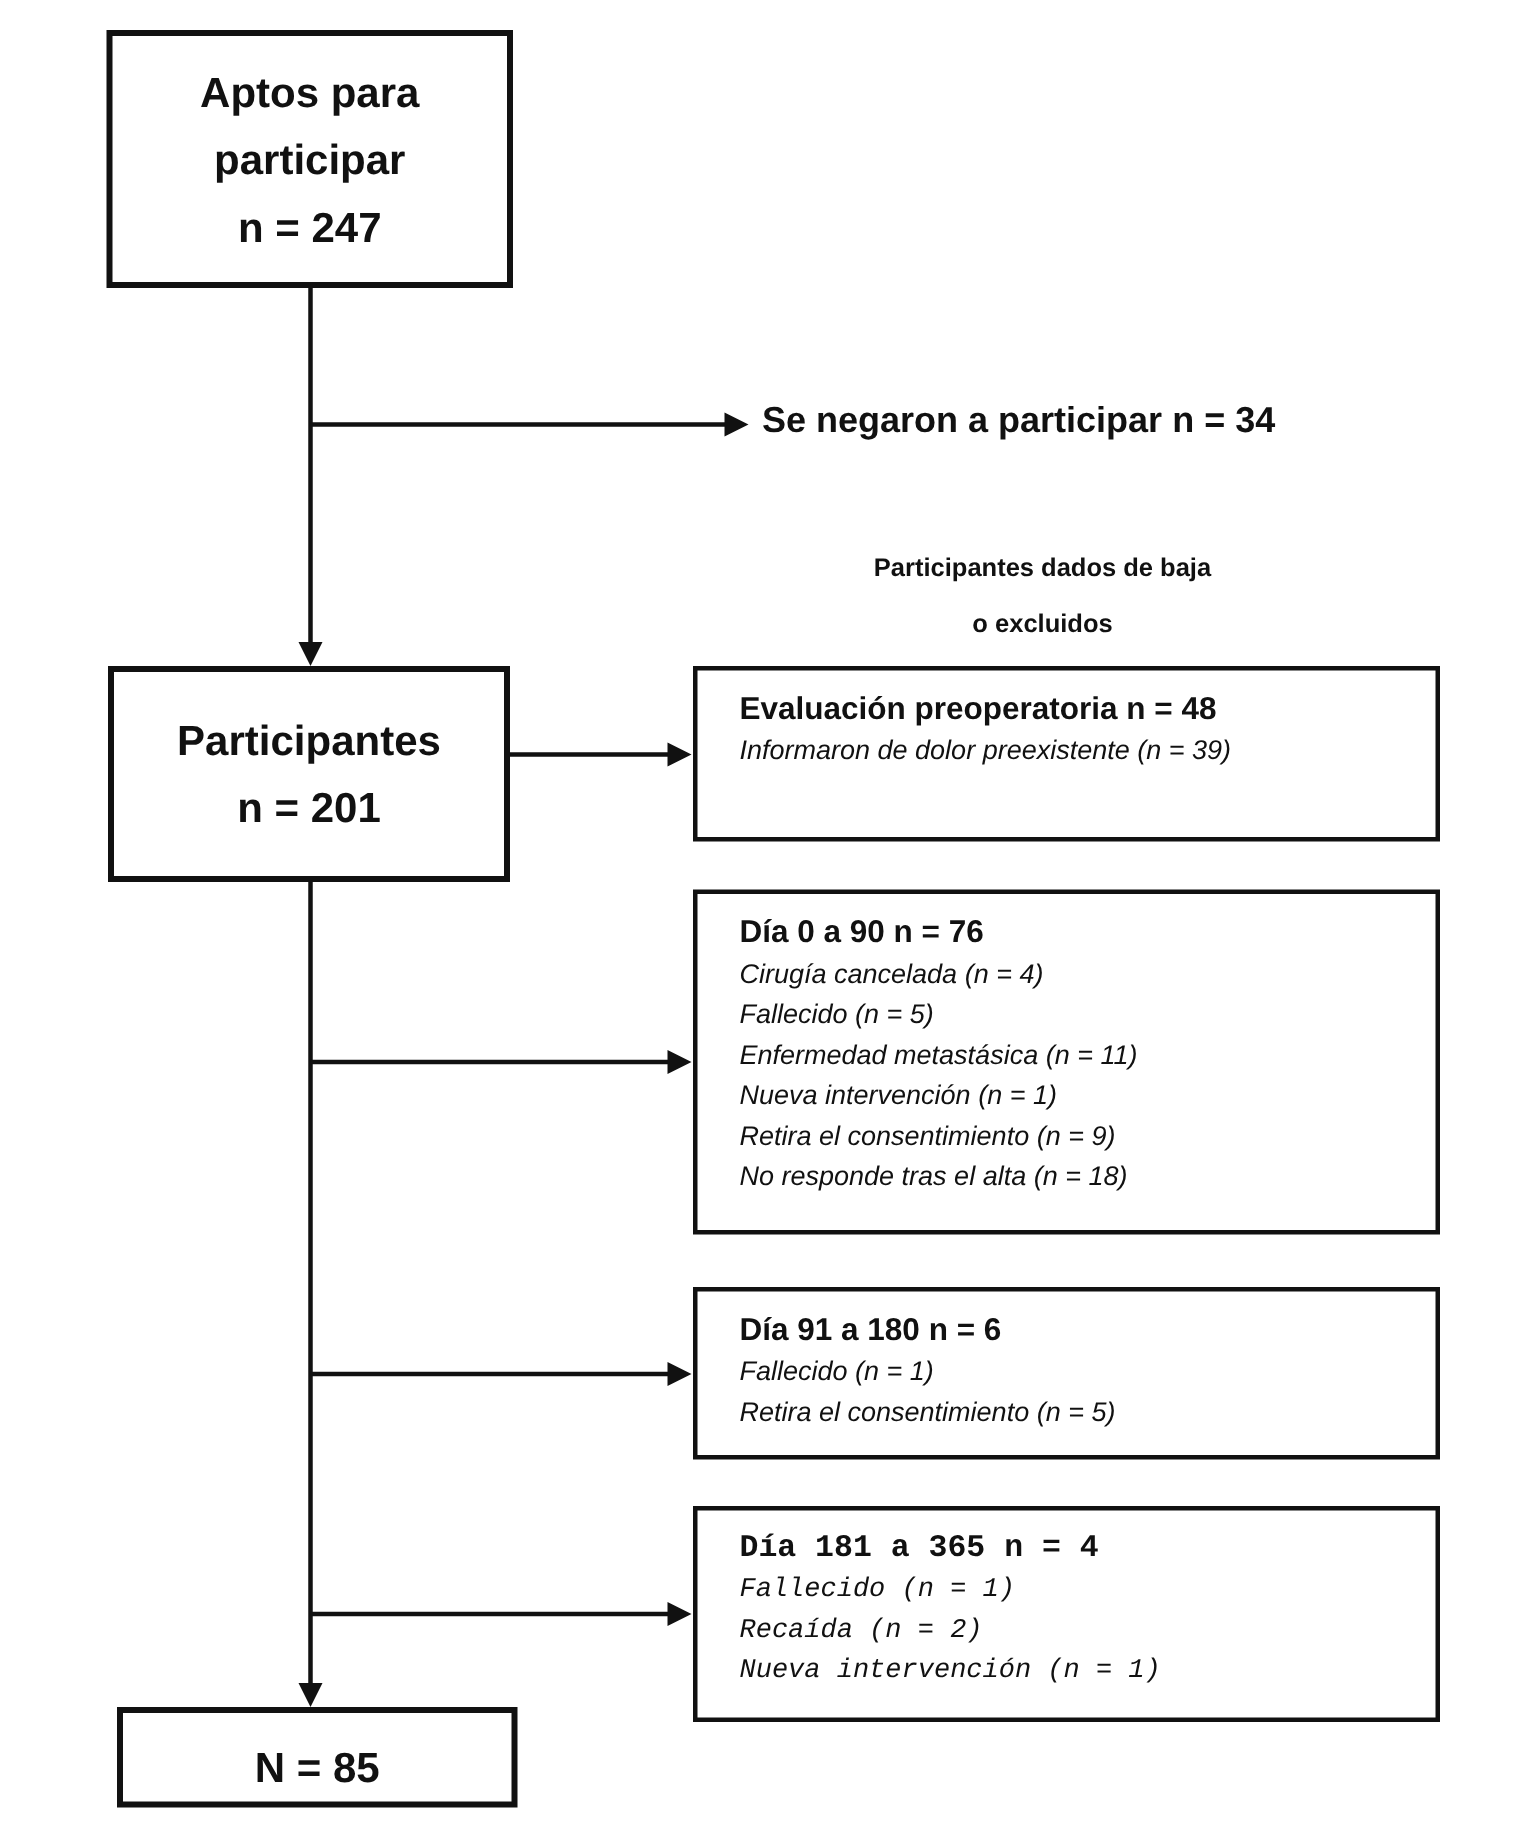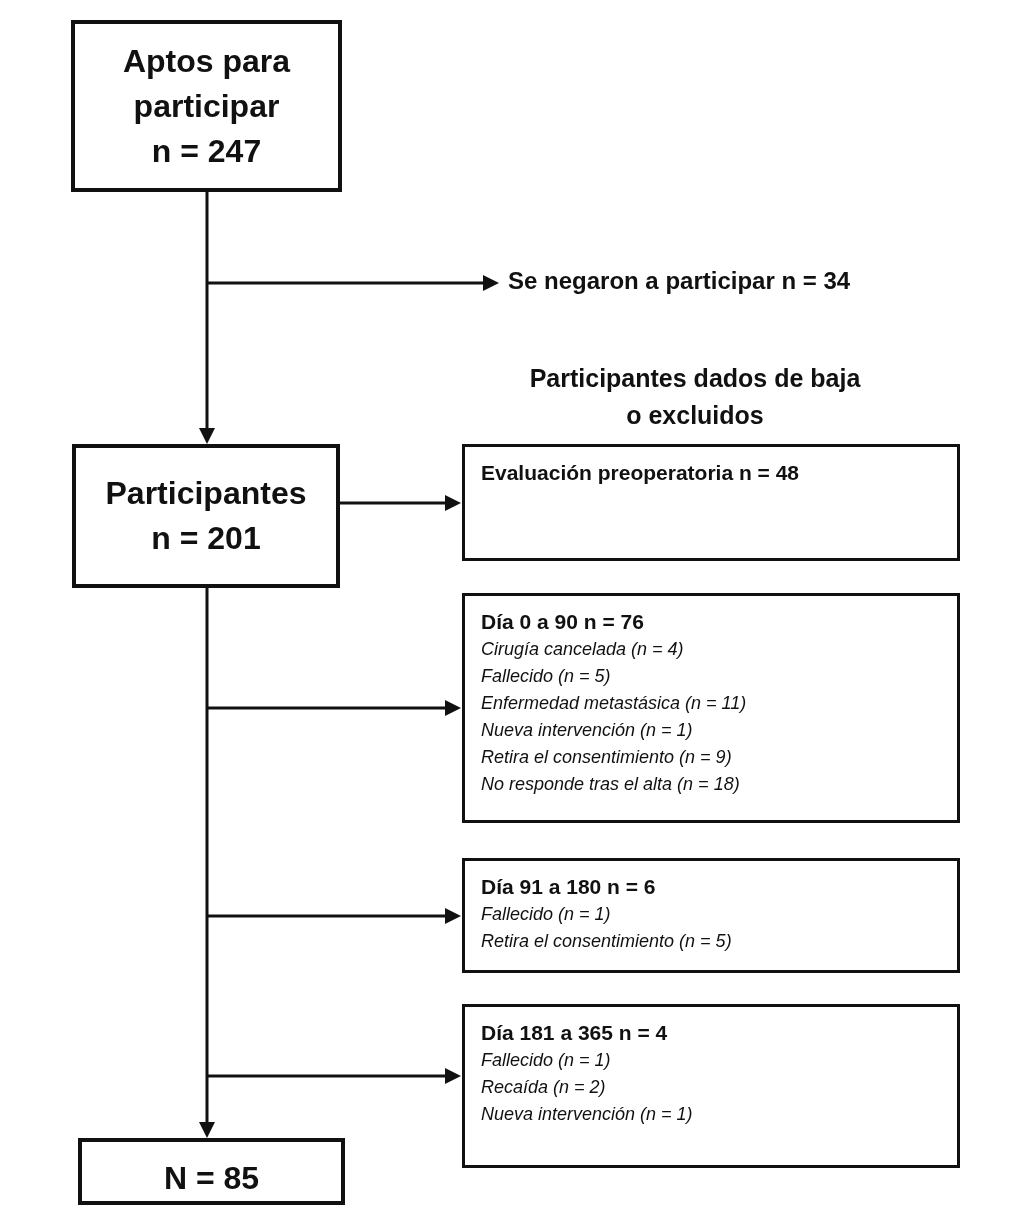--- a/index.html
+++ b/index.html
@@ -26,36 +26,36 @@
     border: 4px solid #111111;
     box-sizing: border-box;
   }
   .center-box {
     display: flex;
     flex-direction: column;
     align-items: center;
     justify-content: center;
     text-align: center;
     font-weight: bold;
-    font-size: 32px;
+    font-size: 28px;
     line-height: 45px;
   }
   .top-box    { left: 71px;  top: 20px;   width: 271px; height: 172px; }
   .mid-box    { left: 72px;  top: 444px;  width: 268px; height: 144px; }
   .final-box  { left: 78px;  top: 1138px; width: 267px; height: 67px; justify-content: flex-end; }
   .rbox {
     left: 462px;
     width: 498px;
     border-width: 3px;
-    padding: 11px 16px;
+    padding: 11px 28px;
   }
   .rbox-1 { top: 444px;  height: 117px; }
   .rbox-2 { top: 593px;  height: 230px; }
   .rbox-3 { top: 858px;  height: 115px; }
-  .rbox-4 { top: 1004px; height: 164px; }
+  .rbox-4 { top: 1004px; height: 144px; font-family: Liberation Mono, monospace; }
   .rbox .rtitle {
     font-weight: bold;
     font-size: 21px;
     line-height: 29px;
   }
   .rbox .ritem {
     font-style: italic;
     font-size: 18px;
     line-height: 27px;
   }
@@ -68,21 +68,21 @@
     line-height: 30px;
     white-space: nowrap;
   }
   .exclusion-heading {
     position: absolute;
     left: 430px;
     top: 360px;
     width: 530px;
     text-align: center;
     font-weight: bold;
-    font-size: 25px;
+    font-size: 17px;
     line-height: 37px;
   }
 </style>
 </head>
 <body>
 
 <div class="canvas">
 
   <svg class="connectors" viewBox="0 0 1026 1230" xmlns="http://www.w3.org/2000/svg">
 
@@ -121,20 +121,21 @@
     <div>o excluidos</div>
   </div>
 
   <div class="box center-box mid-box">
     <div>Participantes</div>
     <div>n = 201</div>
   </div>
 
   <div class="box rbox rbox-1">
     <div class="rtitle">Evaluación preoperatoria n = 48</div>
+    <div class="ritem">Informaron de dolor preexistente (n = 39)</div>
   </div>
 
   <div class="box rbox rbox-2">
     <div class="rtitle">Día 0 a 90 n = 76</div>
     <div class="ritem">Cirugía cancelada (n = 4)</div>
     <div class="ritem">Fallecido (n = 5)</div>
     <div class="ritem">Enfermedad metastásica (n = 11)</div>
     <div class="ritem">Nueva intervención (n = 1)</div>
     <div class="ritem">Retira el consentimiento (n = 9)</div>
     <div class="ritem">No responde tras el alta (n = 18)</div>

